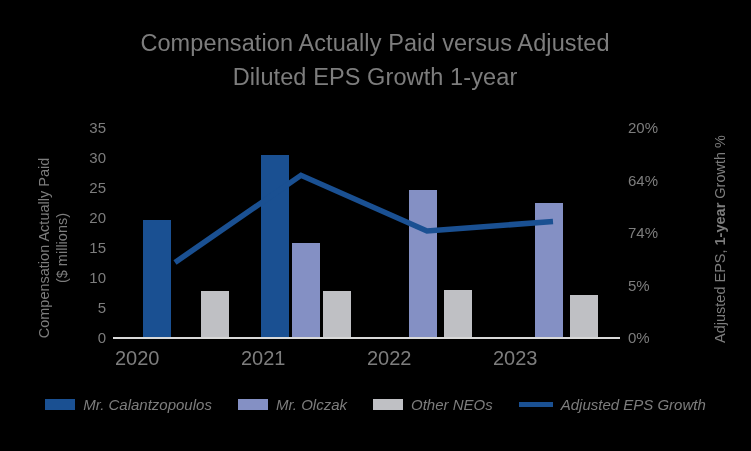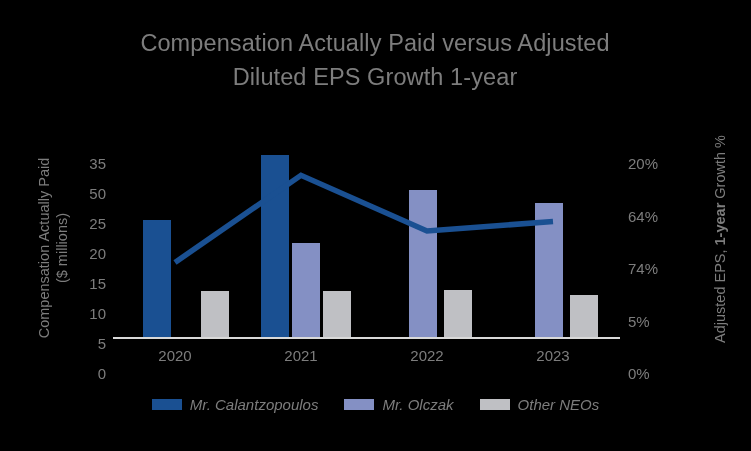--- a/index.html
+++ b/index.html
@@ -75,41 +75,39 @@
     height: 1.5px;
     background: #d9d9d9;
   }
 
   
   .tick {
     position: absolute;
     color: #7d7d7d;
     font-size: 15px;
     line-height: 15px;
-    margin-top: 36px;
   }
   .tick-left {
     width: 30px;
     text-align: right;
     left: 76px;
   }
   .tick-right {
     width: 44px;
     text-align: left;
     left: 628px;
   }
 
   
   .cat-label {
     position: absolute;
     top: 347px;
     width: 120px;
-    text-align: center;
-    color: #7d7d7d;
-    font-size: 15px;
+    color: #7d7d7d;
+    font-size: 20px;
   }
 
   
   .bar {
     position: absolute;
     bottom: 0;
   }
 
   
   #legend {
@@ -162,21 +160,21 @@
   <div class="axis-title axis-title-right">
     <span>Adjusted EPS, </span><b>1-year</b><span> Growth %</span>
   </div>
 
   <div class="tick tick-left" style="top:330px">0</div>
   <div class="tick tick-left" style="top:300px">5</div>
   <div class="tick tick-left" style="top:270px">10</div>
   <div class="tick tick-left" style="top:240px">15</div>
   <div class="tick tick-left" style="top:210px">20</div>
   <div class="tick tick-left" style="top:180px">25</div>
-  <div class="tick tick-left" style="top:150px">50</div>
+  <div class="tick tick-left" style="top:150px">30</div>
   <div class="tick tick-left" style="top:120px">35</div>
 
   <div class="tick tick-right" style="top:330px">0%</div>
   <div class="tick tick-right" style="top:277.5px">5%</div>
   <div class="tick tick-right" style="top:225px">74%</div>
   <div class="tick tick-right" style="top:172.5px">64%</div>
   <div class="tick tick-right" style="top:120px">20%</div>
 
   <div class="baseline"></div>
 
@@ -211,15 +209,19 @@
       <span class="legend-text">Mr. Calantzopoulos</span>
     </div>
     <div class="legend-item">
       <span class="legend-swatch" style="background: rgb(132, 144, 196);"></span>
       <span class="legend-text">Mr. Olczak</span>
     </div>
     <div class="legend-item">
       <span class="legend-swatch" style="background: rgb(191, 192, 196);"></span>
       <span class="legend-text">Other NEOs</span>
     </div>
+    <div class="legend-item">
+      <span class="legend-line" style="background: rgb(26, 80, 146);"></span>
+      <span class="legend-text">Adjusted EPS Growth</span>
+    </div>
   </div>
 
 </div>
 
 </body></html>

